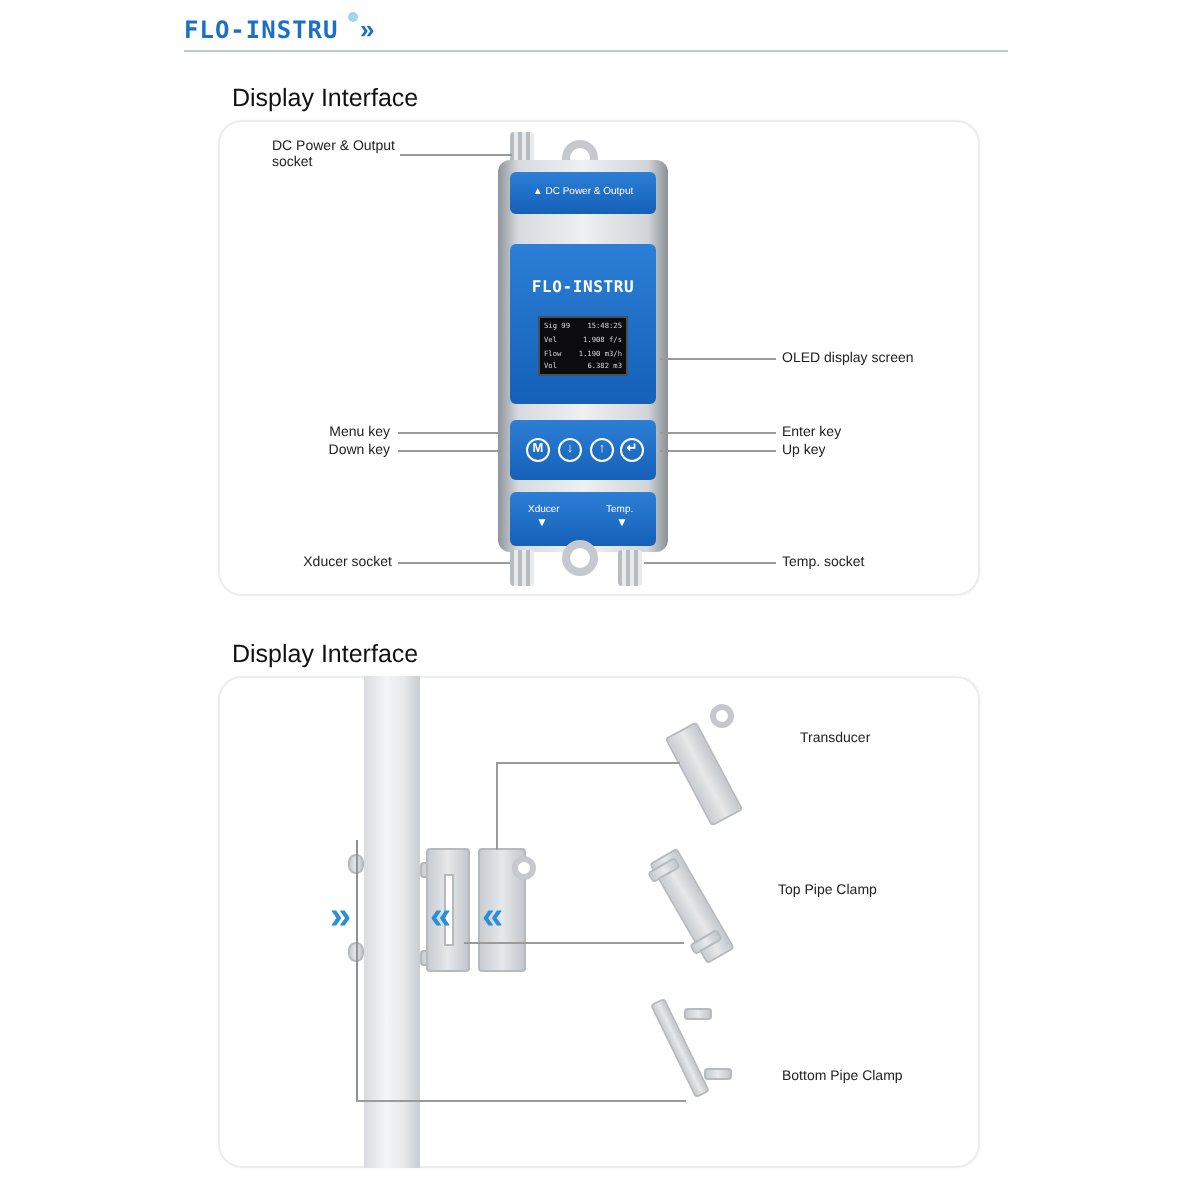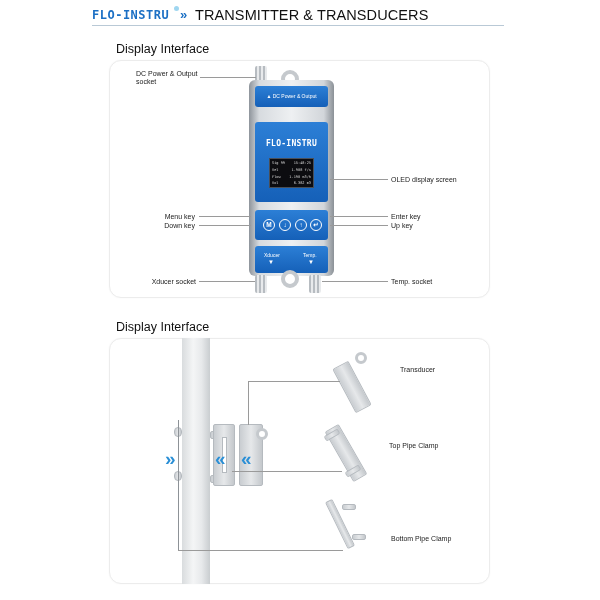--- a/index.html
+++ b/index.html
@@ -35,21 +35,20 @@
     .part { position: absolute; background: linear-gradient(90deg,#c9cdd1,#e6e8ea,#c4c8cc); border: 1px solid #b5babf; border-radius: 2px; }
     .arrow { position: absolute; font-size: 19px; font-weight: bold; color: #2a8fd6; letter-spacing: -6px; line-height: 14px; }
   </style>
 </head>
 <body>
 
 <div class="header">
   <span class="logo">FLO-INSTRU</span>
   <span class="logo-dot"></span>
   <span class="chev">»</span>
-  <span class="title">TRANSMITTER &amp; TRANSDUCERS</span>
 </div>
 
 <div class="section-title" style="top:42px;">Display Interface</div>
 <div class="panel" style="top:60px; height:238px;"></div>
 
 <div class="conn" style="left:255px; top:66px; height:16px;"></div>
 <div class="knob" style="left:281px; top:70px;"></div>
 
 <div class="dev">
   <div class="blu" style="top:6px; height:21px; font-size:5px; line-height:21px; text-align:center;">

